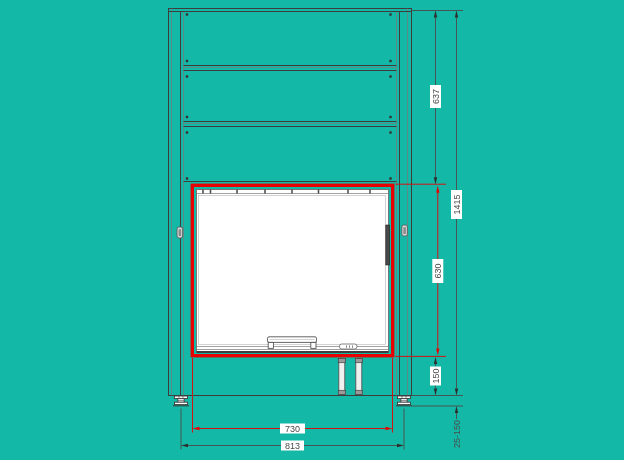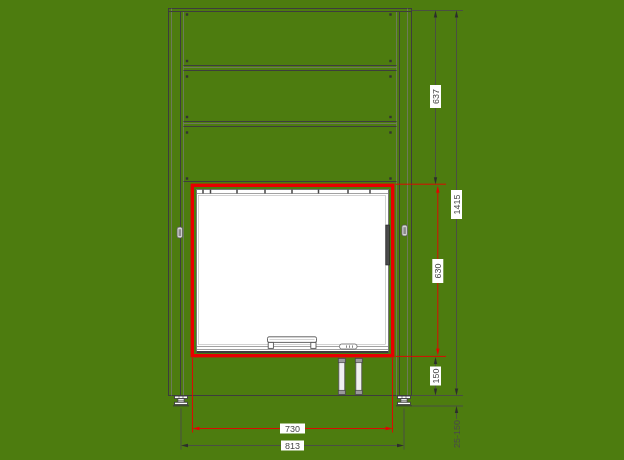--- a/index.html
+++ b/index.html
@@ -1,16 +1,16 @@
 <!DOCTYPE html>
 <html><head>
 <meta charset="utf-8">
 <style>
   html,body{margin:0;padding:0;background:#ffffff;}
-  .stage{position:relative;width:624px;height:460px;background:#4d7c0f;overflow:hidden;
+  .stage{position:relative;width:624px;height:460px;background:#14b8a6;overflow:hidden;
          font-family:"Liberation Sans", sans-serif;}
   svg{display:block;}
   .ln   {stroke:#3d3d3d;stroke-width:1;fill:none;}
   .lnth {stroke:#7a7a7a;stroke-width:0.7;fill:none;}
   .lnlt {stroke:#b5b5b5;stroke-width:0.6;fill:none;}
   .dim  {stroke:#4a4a4a;stroke-width:0.9;fill:none;}
   .dimr {stroke:#e80000;stroke-width:0.9;fill:none;}
   .arr  {fill:#2d2d2d;stroke:none;}
   .arrr {fill:#e80000;stroke:none;}
   .dtxt {font-family:"Liberation Sans", sans-serif;font-size:9px;fill:#4a4a4a;}

